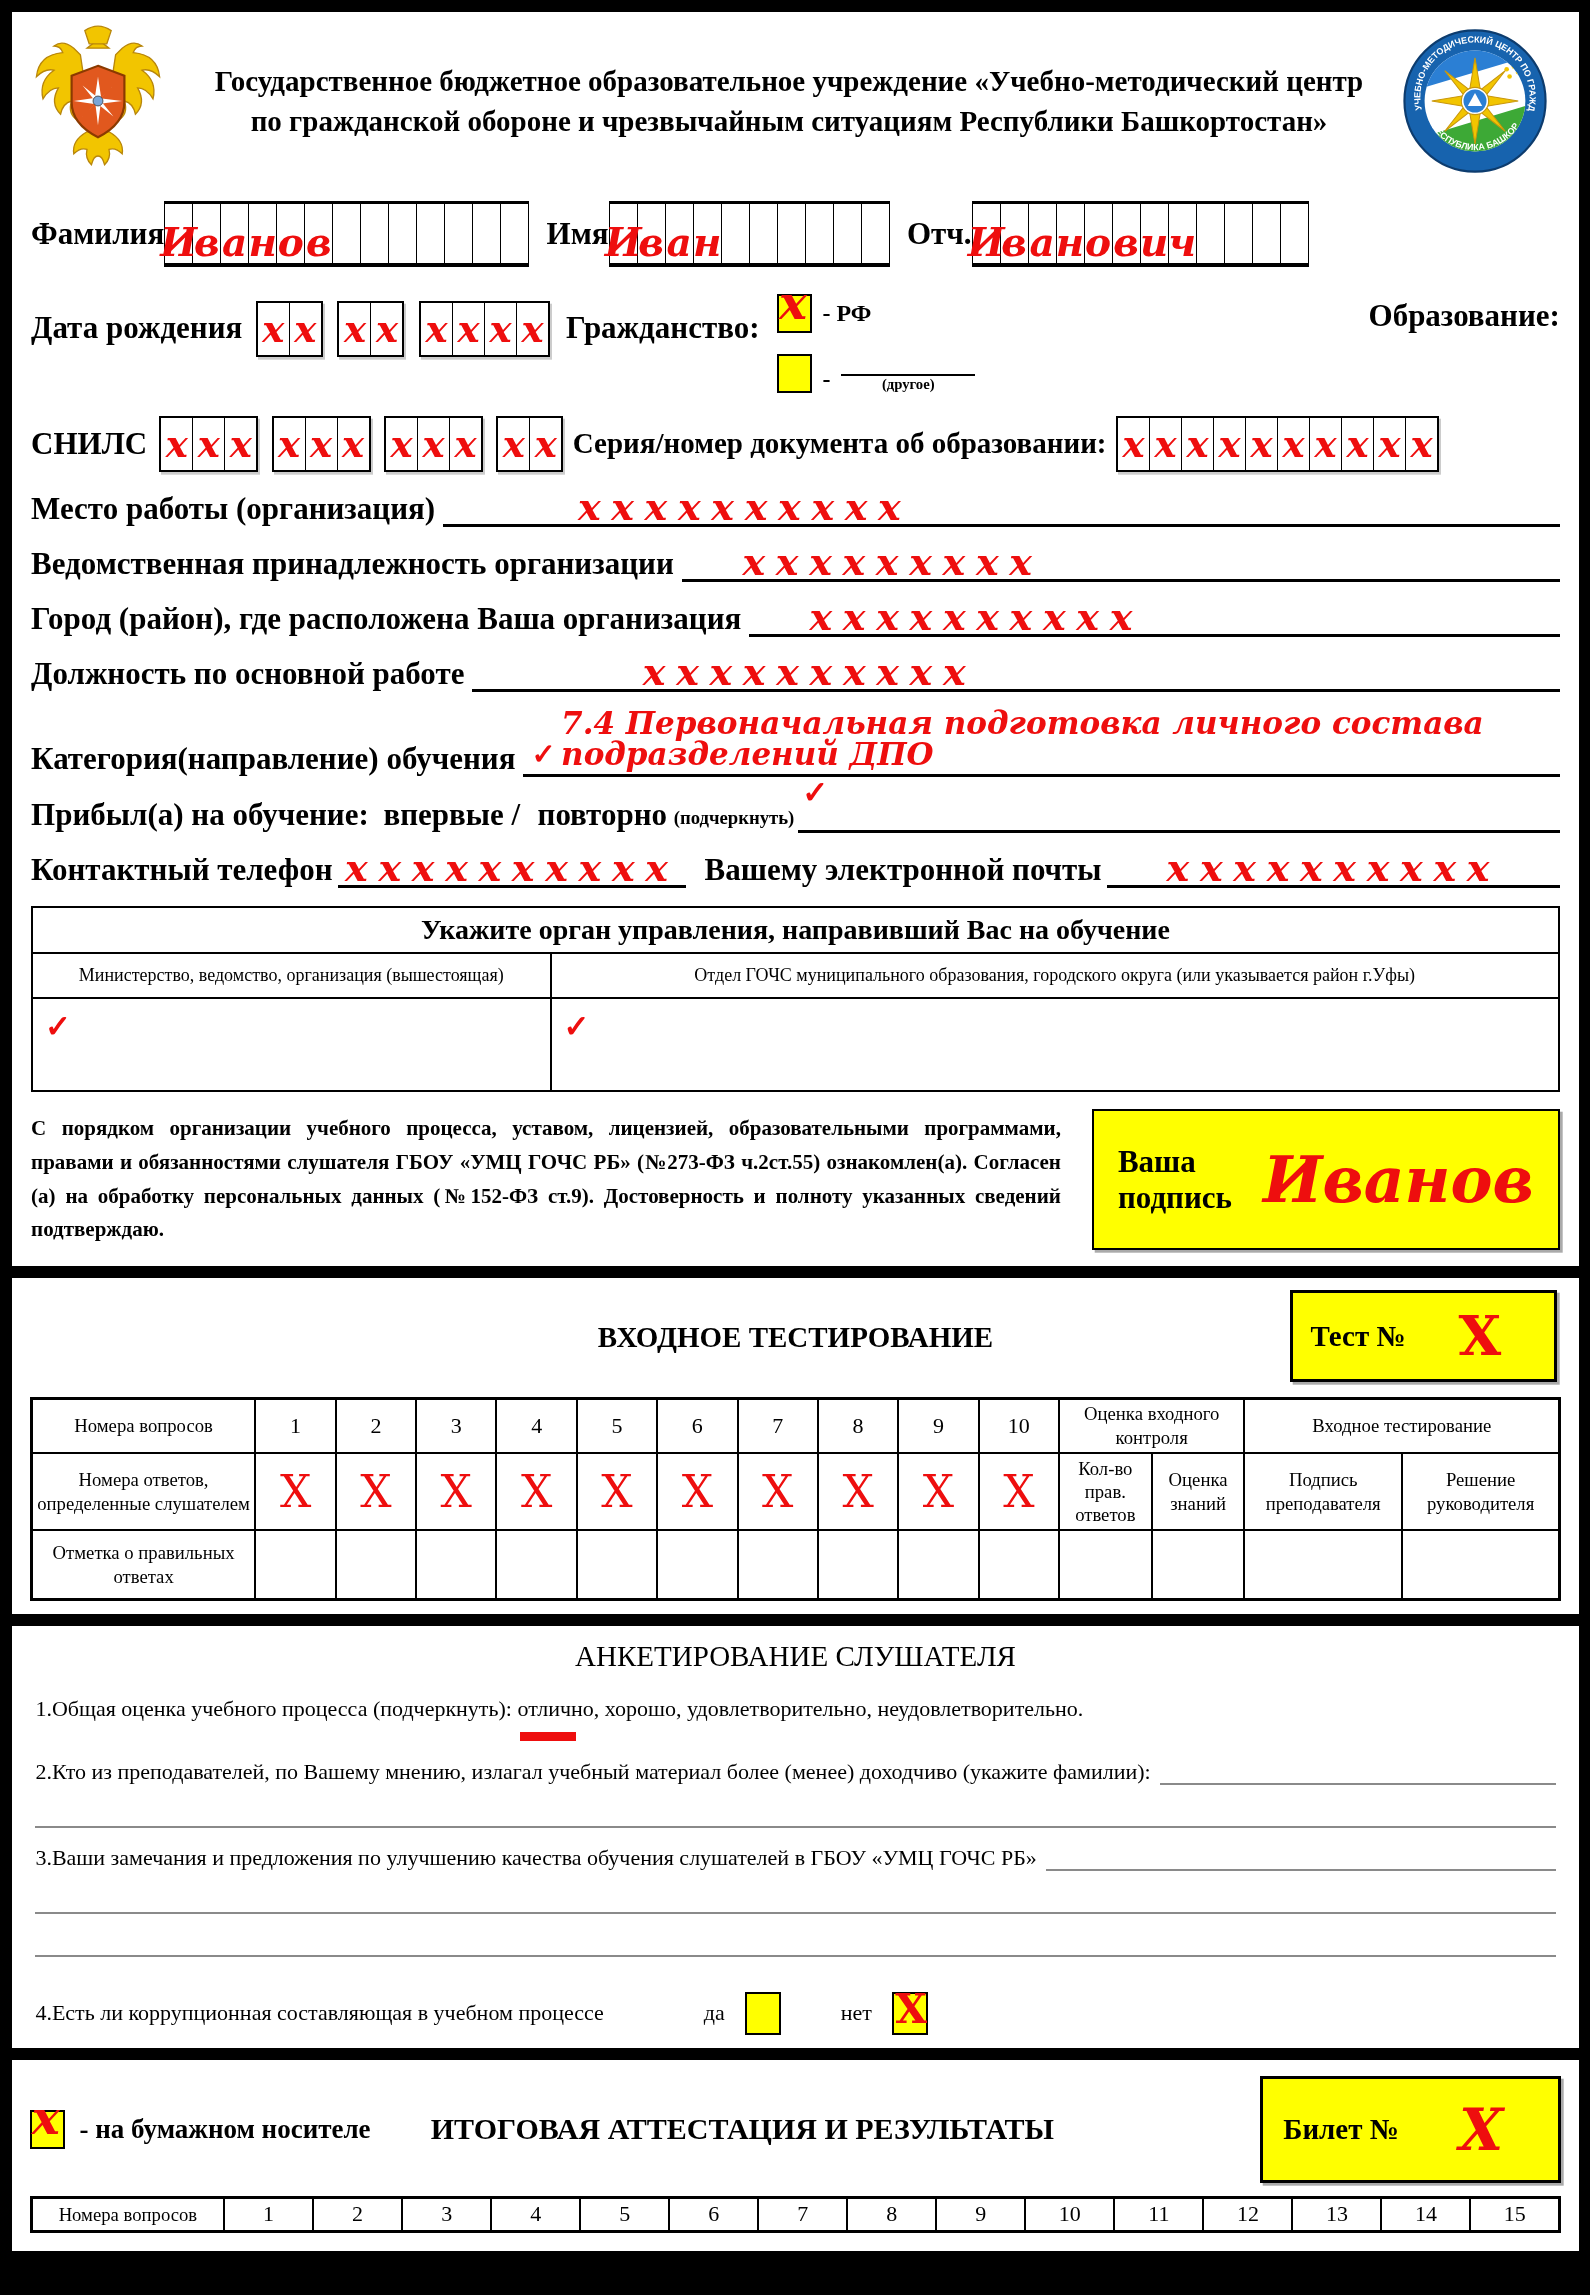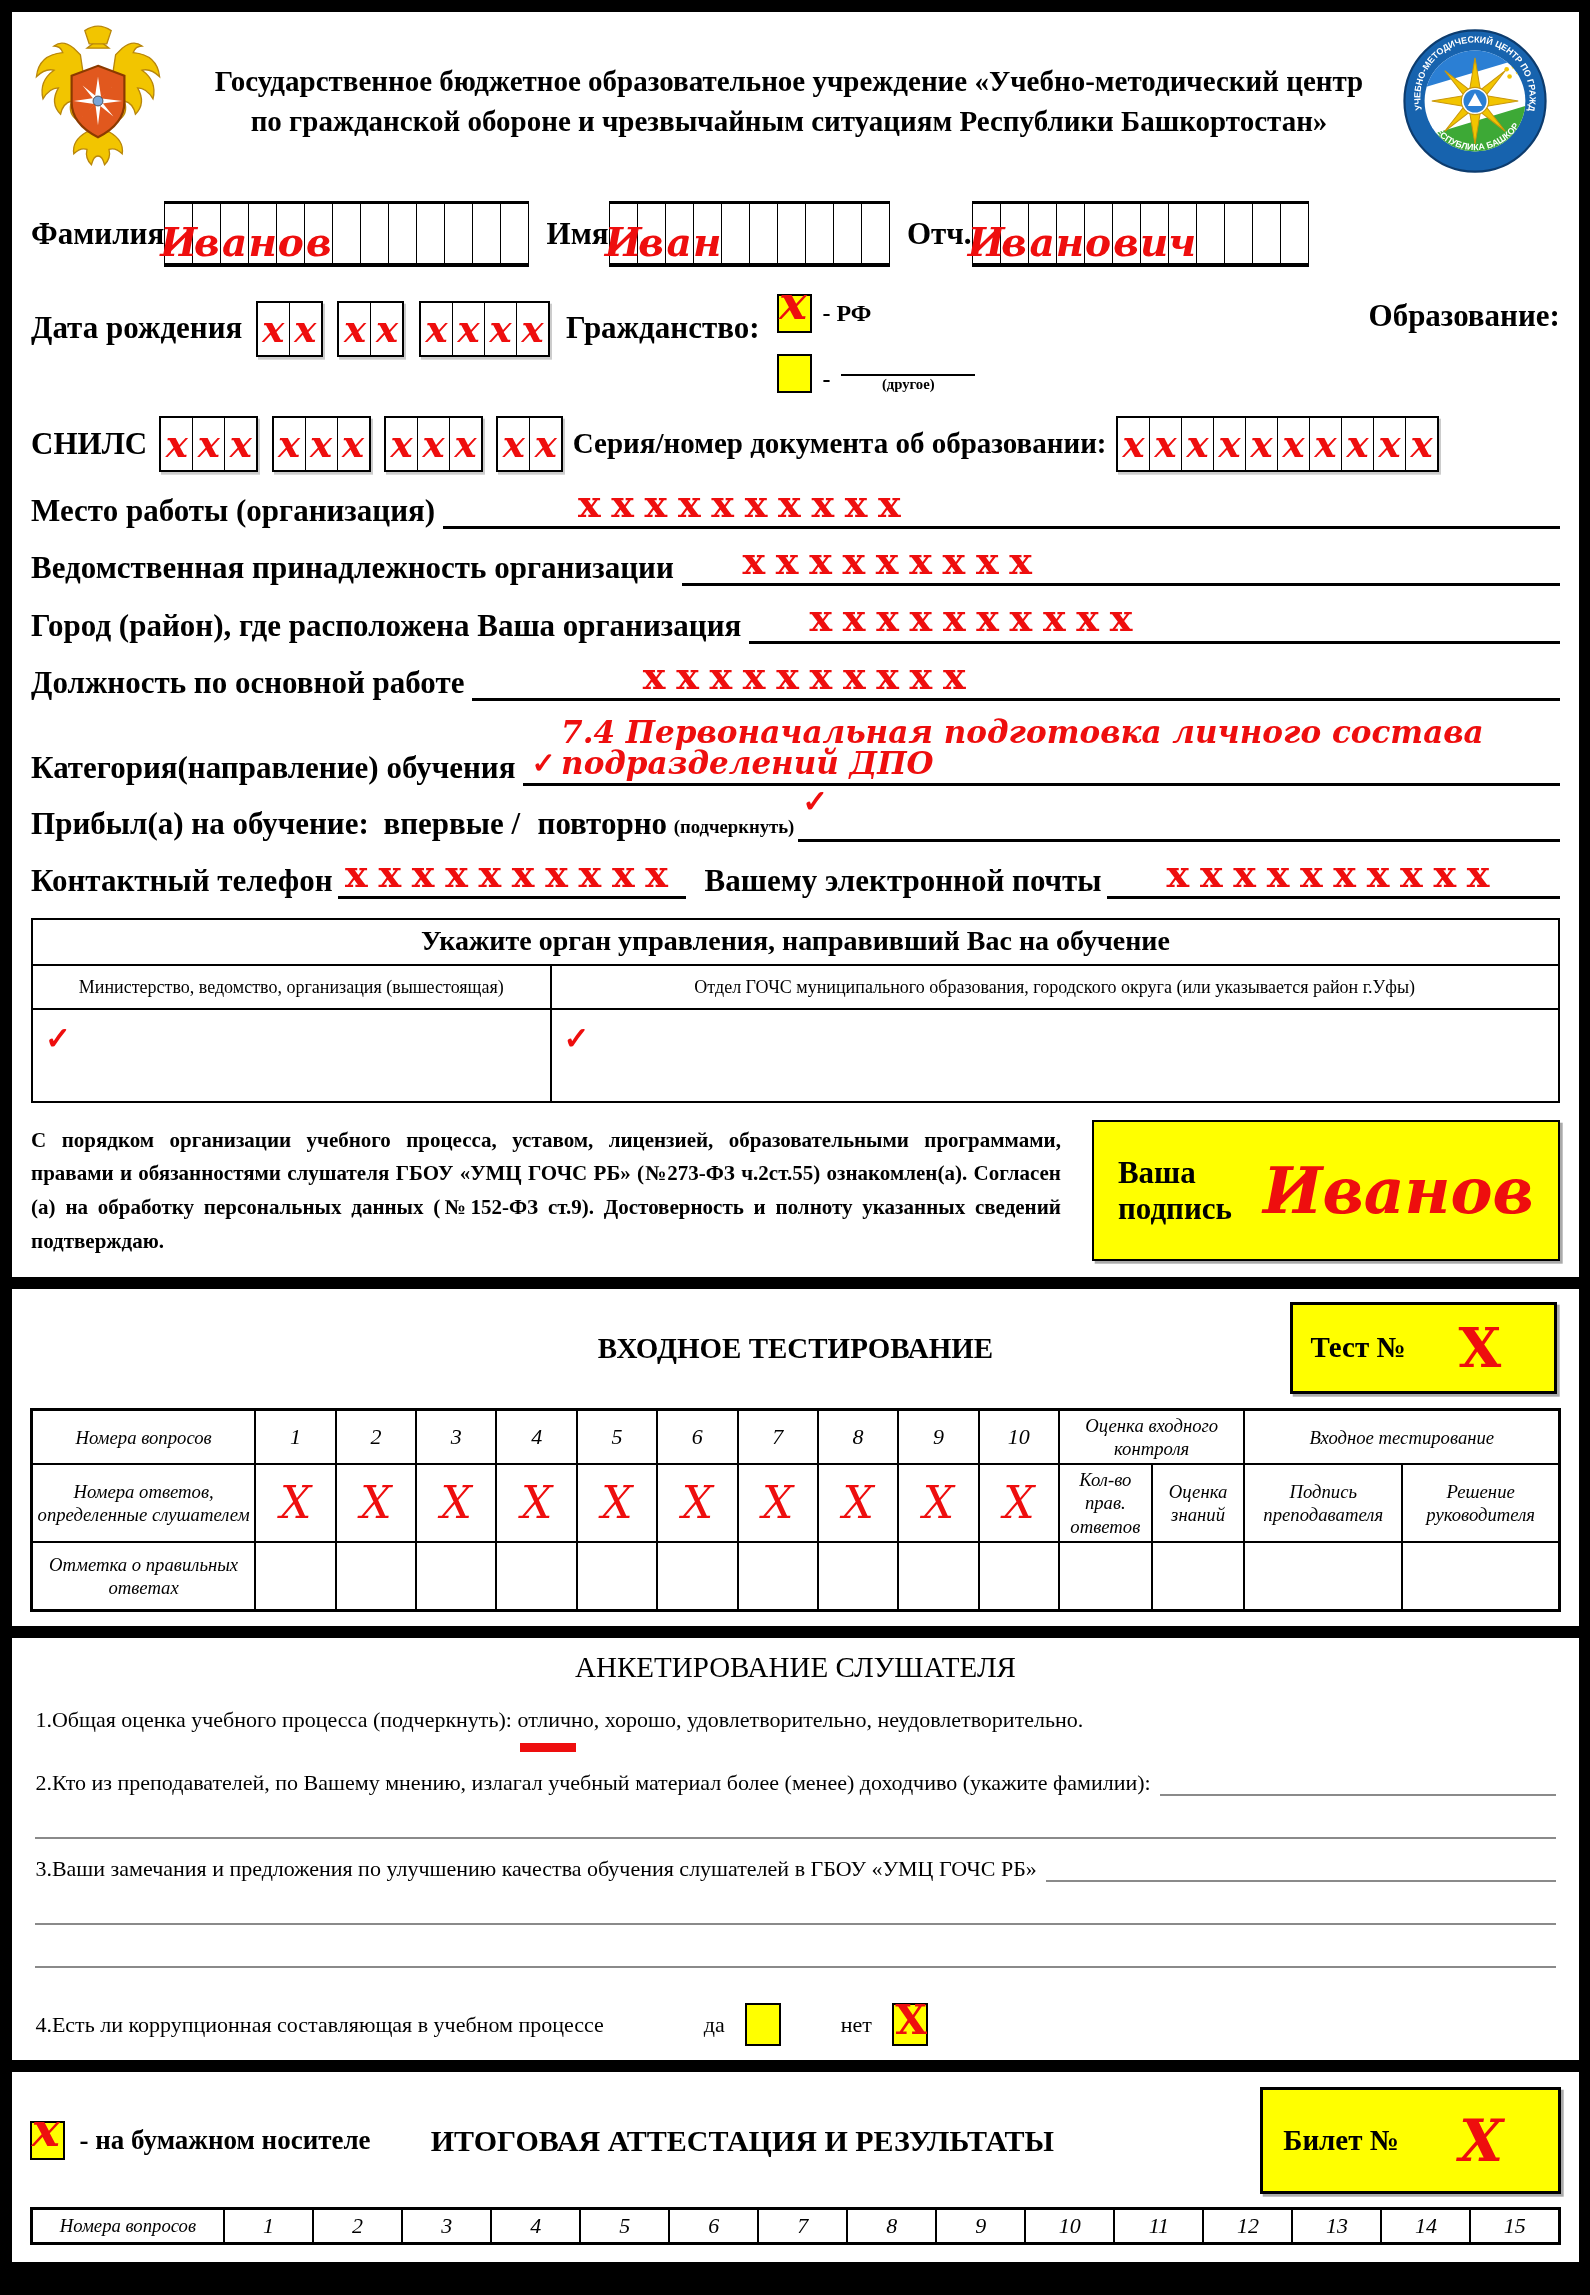--- a/index.html
+++ b/index.html
@@ -25,42 +25,42 @@
   .lgrid .cell:first-child{border-left:1.3px solid #000;}
   .boxgrid{display:inline-flex;border:2.7px solid #000;height:52px;background:#fff;box-shadow:2px 2.7px 0 #00000033;}
   .boxgrid .cell{width:31px;display:flex;align-items:center;justify-content:center;border-right:1.3px solid #000;
     font-family:"DejaVu Serif",serif;font-style:italic;font-weight:bold;color:#ee0e0e;font-size:37px;}
   .boxgrid .cell:last-child{border-right:none;}
   .row{display:flex;align-items:center;margin-top:17.4px;}
   .chk{position:relative;width:31px;height:35px;background:#ffff00;border:2.7px solid #000;flex:0 0 auto;}
   .chk .mark{position:absolute;left:0px;top:-17.4px;font-family:"DejaVu Serif",serif;font-style:italic;font-weight:bold;font-size:47px;color:#ee0e0e;line-height:1;}
   .small{font-size:18.7px;font-weight:bold;}
   .uline{border-bottom:3.3px solid #000;display:flex;align-items:flex-end;justify-content:center;min-height:39px;box-sizing:border-box;}
-  .rval{font-family:"DejaVu Serif",serif;font-weight:bold;color:#ee0e0e;font-size:38px;letter-spacing:10.7px;line-height:0.85;padding-bottom:6px;white-space:nowrap;}
+  .rval{font-family:"DejaVu Serif",serif;font-style:italic;font-weight:bold;color:#ee0e0e;font-size:38px;letter-spacing:10.7px;line-height:0.85;padding-bottom:0;white-space:nowrap;}
   .fieldline{display:flex;align-items:flex-end;margin-top:16px;}
   .fieldline .flabel{font-size:31px;}
   .auth-table{border:2.7px solid #000;margin-top:18.7px;}
   .auth-title{font-weight:bold;font-size:28px;text-align:center;padding:5.3px 0 6.7px 0;border-bottom:2px solid #000;}
   .auth-cols{display:grid;grid-template-columns:34% 66%;}
   .auth-h{font-size:18px;text-align:center;padding:10.7px 8px;border-bottom:2px solid #000;}
   .auth-h.c1,.auth-v.c1{border-right:2px solid #000;}
   .auth-v{height:72px;padding:9.4px 12px;font-size:31px;}
   .consent-row{display:grid;grid-template-columns:1fr 468px;gap:31px;margin-top:17.4px;align-items:center;}
   .consent-text{font-weight:bold;font-size:21px;line-height:1.6;text-align:justify;}
   .sign-box{background:#ffff00;border:2.7px solid #000;height:137px;display:flex;align-items:center;justify-content:space-between;padding:0 24px;box-shadow:2.7px 2.7px 0 #00000055;}
   .sign-label{font-weight:bold;font-size:31px;}
   .sign-value{font-family:"DejaVu Serif",serif;font-style:italic;font-weight:bold;color:#ee0e0e;font-size:63px;}
   
   .s2{padding:9.4px 17.4px 13.4px 17.4px;}
   .s2-header{position:relative;height:100px;display:flex;align-items:center;}
   .s2-title{width:100%;text-align:center;font-weight:bold;font-size:29px;}
   .testno-box{position:absolute;right:4px;top:2.7px;background:#ffff00;border:3.3px solid #000;width:267px;height:92px;display:flex;align-items:center;padding:0 17.4px;gap:53px;box-sizing:border-box;box-shadow:2.7px 2.7px 0 #00000055;}
   .testno-label{font-weight:bold;font-size:29px;white-space:nowrap;}
   .testno-val{font-size:55px;line-height:0.9;}
-  table.grid-t{width:100%;border-collapse:collapse;margin-top:9.4px;border:3.3px solid #000;font-style:italic;}
+  table.grid-t{width:100%;border-collapse:collapse;margin-top:9.4px;border:3.3px solid #000;}
   table.grid-t td,table.grid-t th{border:2px solid #000;text-align:center;vertical-align:middle;font-weight:normal;padding:2.7px;}
   .lblcell{font-size:18.7px;line-height:1.25;}
   .numcell{font-size:22px;}
   .ansx{font-family:"DejaVu Serif",serif;font-weight:bold;color:#ee0e0e;font-size:44px;line-height:0.9;height:67px;}
   .blankrow td{height:61px;}
   
   .s3{padding:13.4px 23px;}
   .s3-title{text-align:center;font-weight:normal;font-size:29px;}
   .qitem{font-size:22px;margin-top:23px;display:flex;align-items:flex-end;}
   .qtext{white-space:nowrap;}

